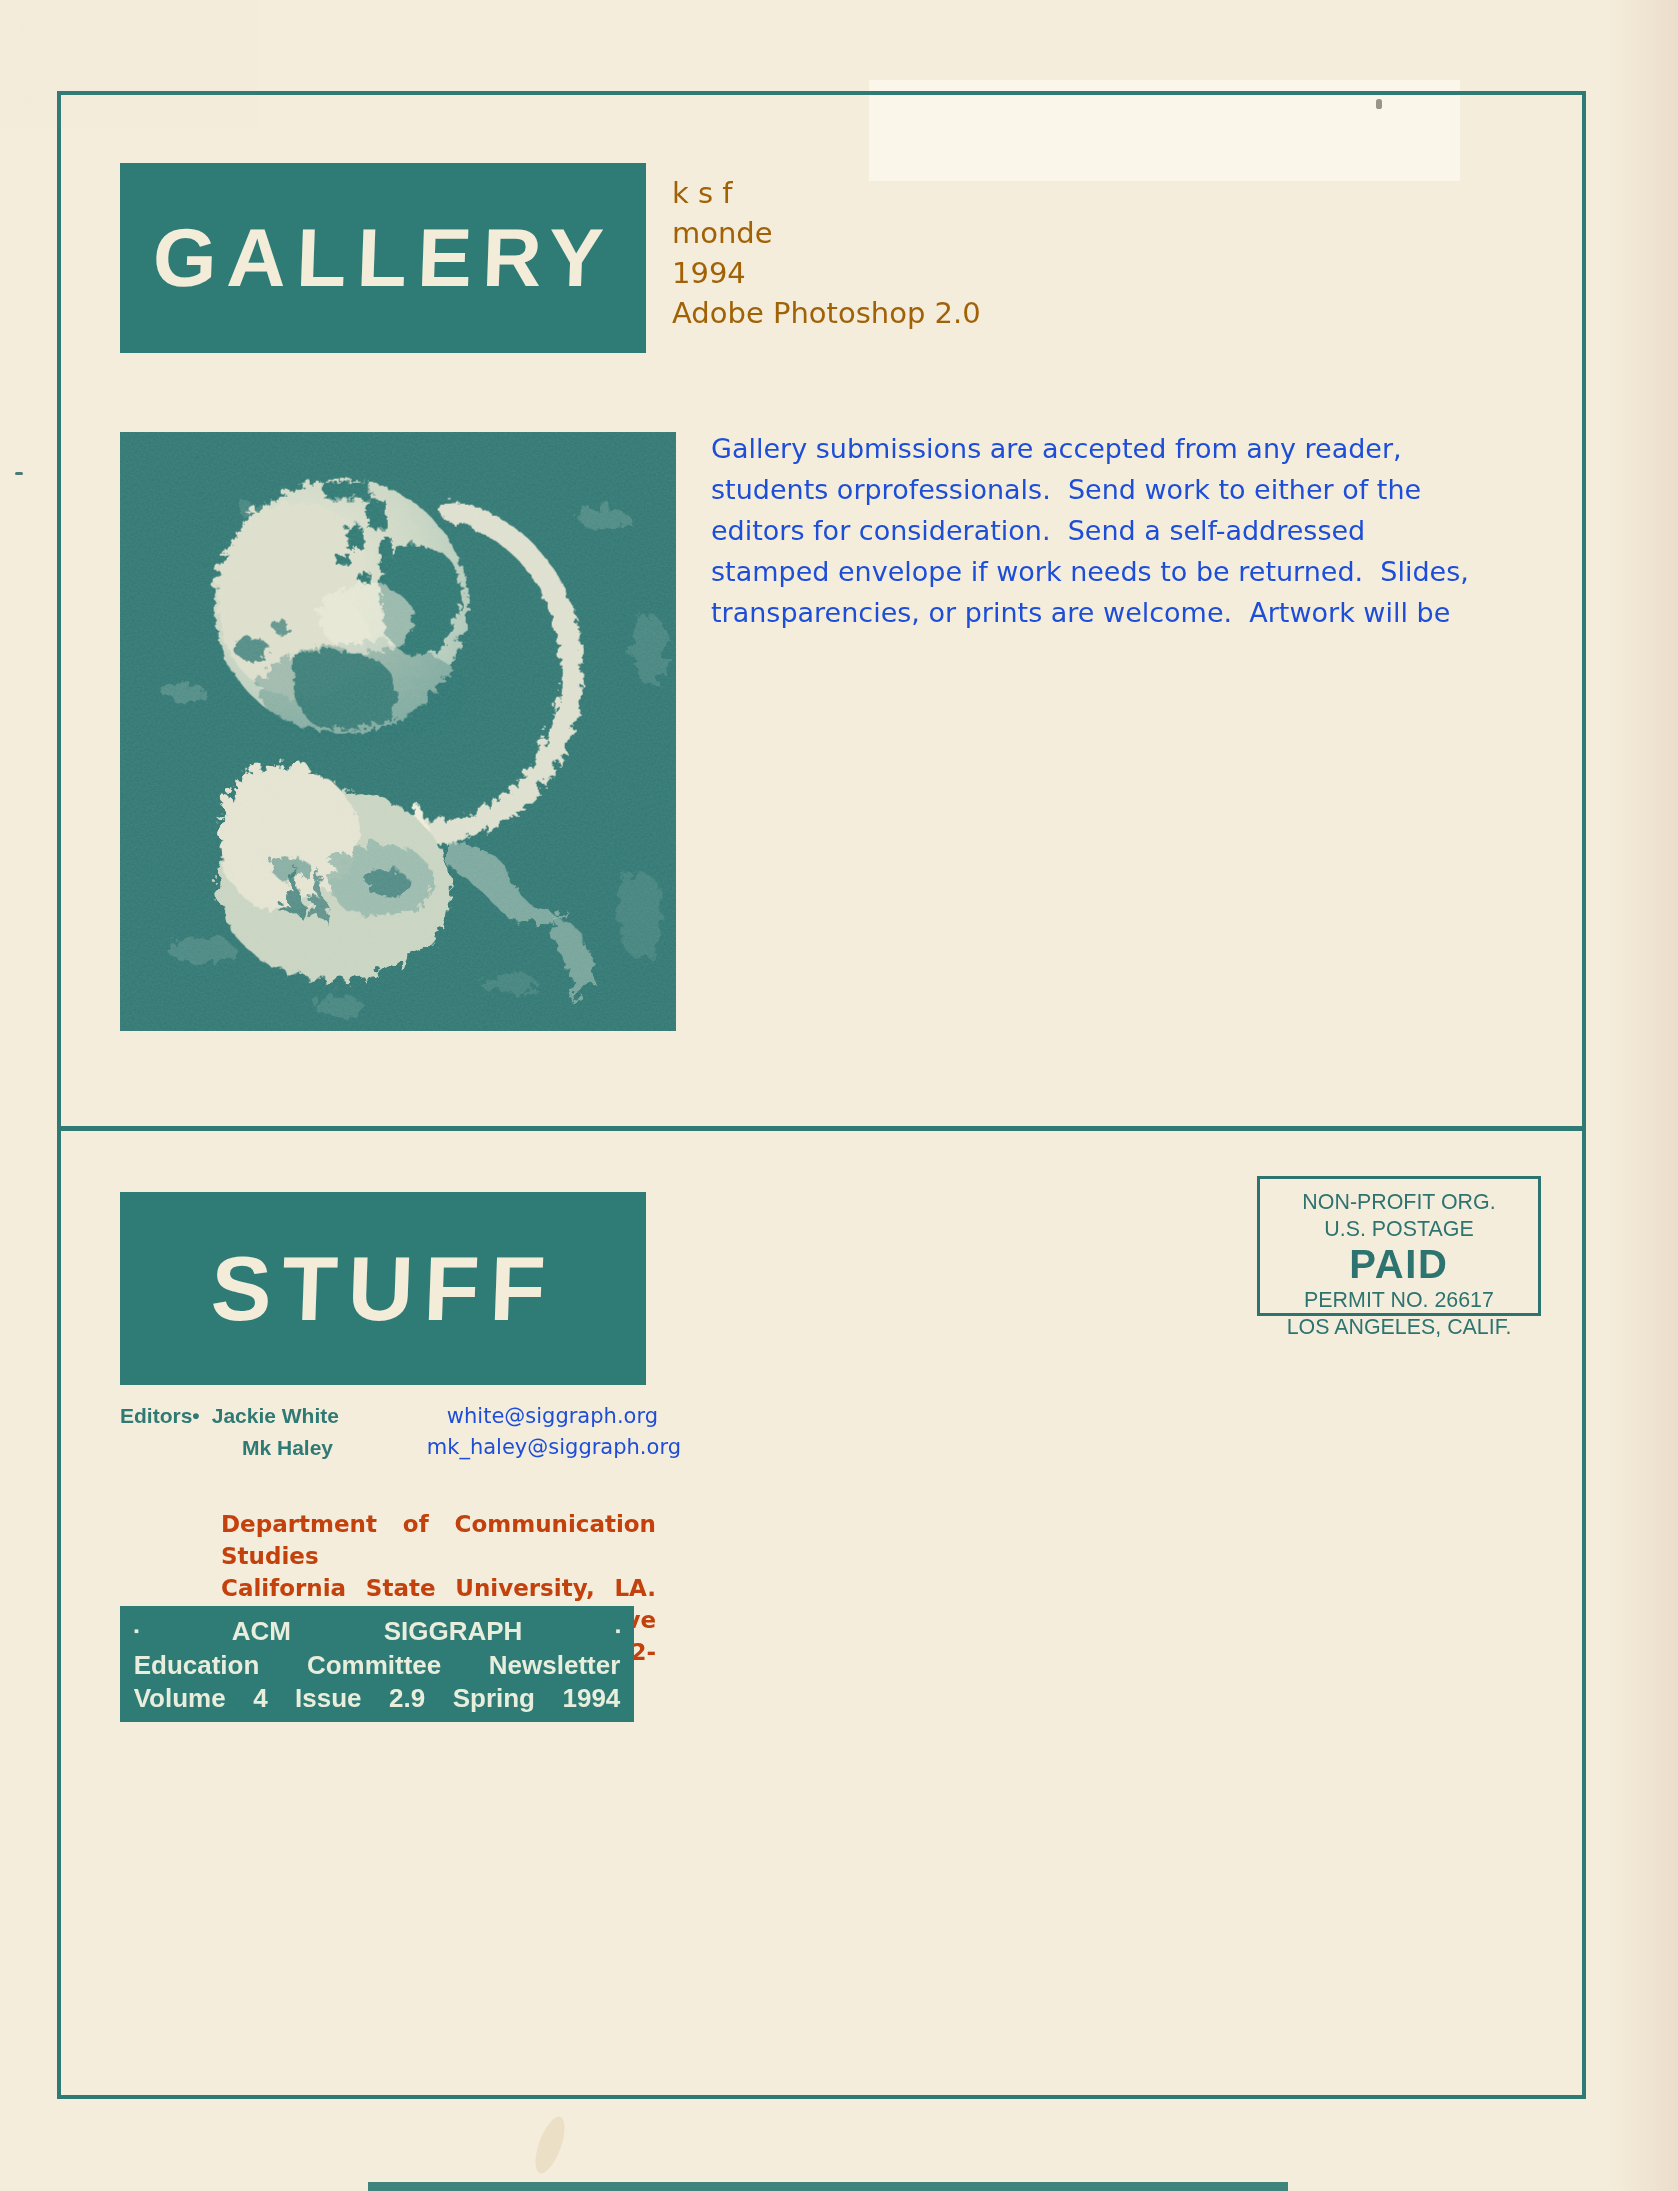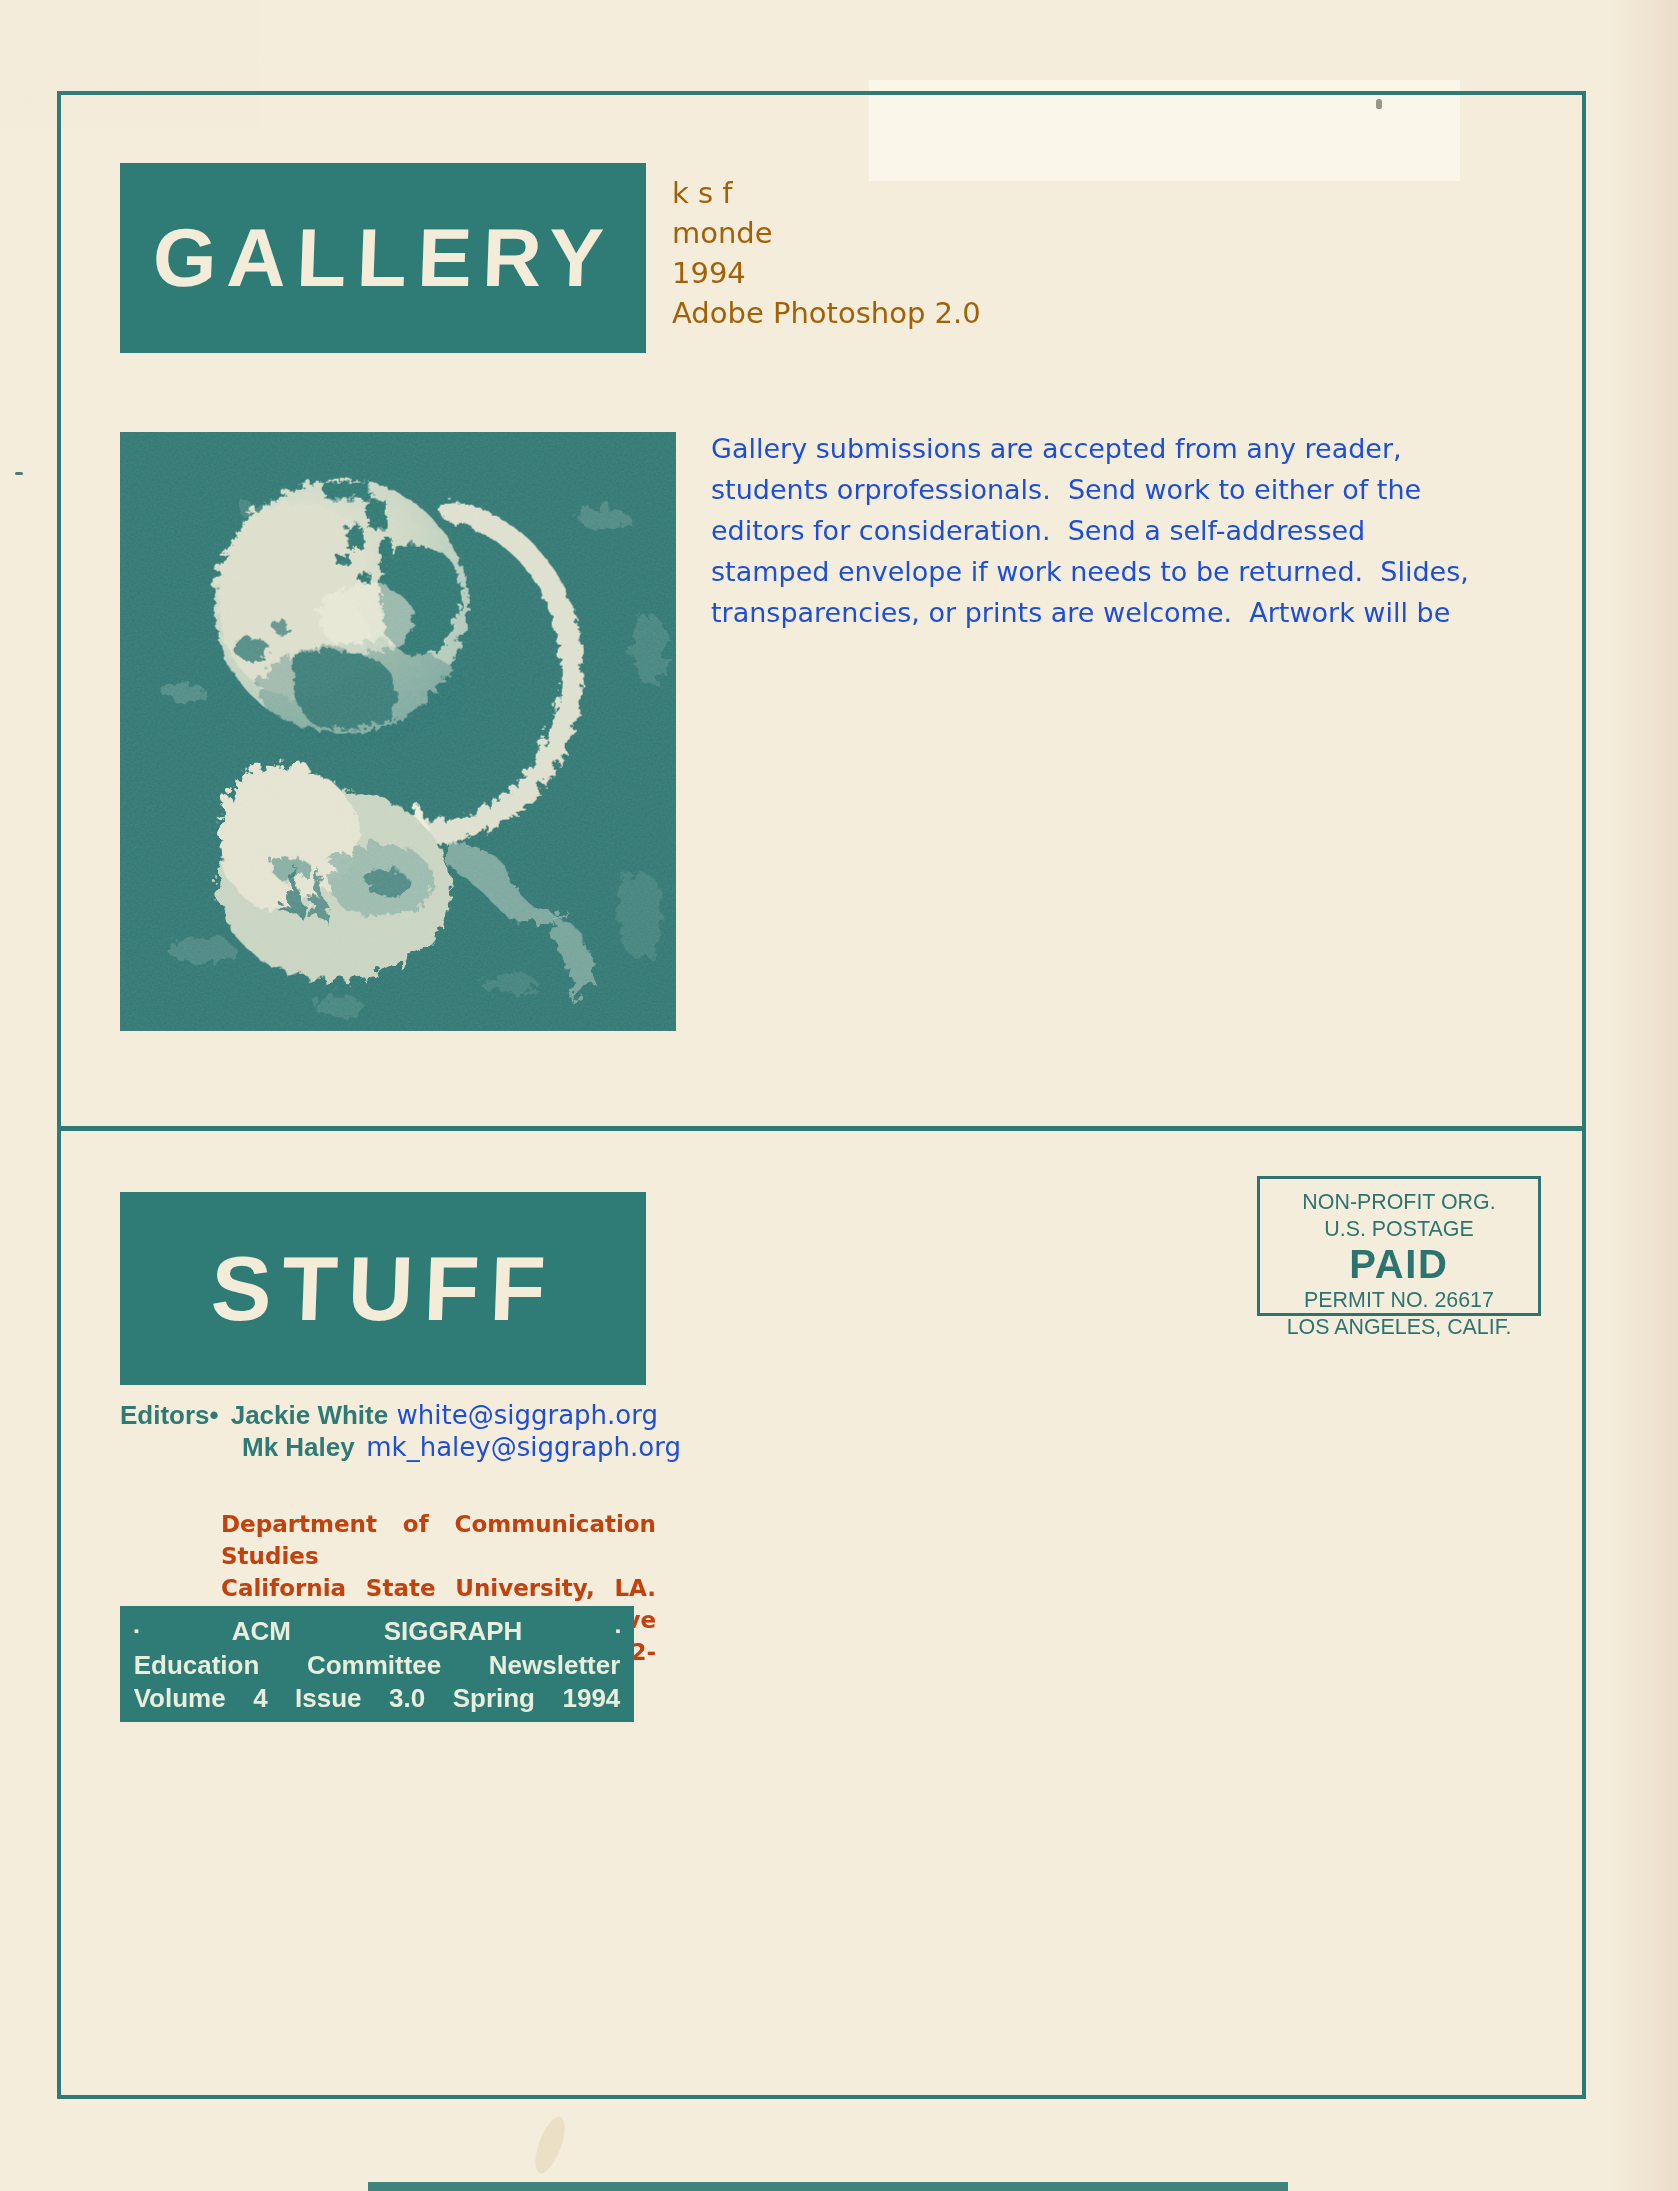--- a/index.html
+++ b/index.html
@@ -50,21 +50,21 @@
   
   .artwork { left:120px; top:432px; width:556px; height:599px; }
 
   
   .bodycopy { left:711px; top:428px; color:#1d4ed8; font-size:27px; line-height:41px; }
   .bodycopy div { white-space:pre; }
 
   
   .ed-row {
     display:flex; justify-content:space-between; align-items:flex-end;
-    color:#2f7a75; font-size:26px; line-height:33px;
+    color:#2f7a75; font-size:21px; line-height:33px;
   }
   .ed-row1 { left:120px; top:1399px; width:538px; }
   .ed-row2 { left:218px; top:1431px; width:439px;margin-left:24px; }
   .ed-name { font-family:"Liberation Sans", sans-serif; font-weight:bold; }
   .ed-label { font-family:"Liberation Sans", sans-serif; font-weight:bold; }
   .ed-email { color:#1d4ed8; font-weight:normal; }
   .ed-left { display:flex; align-items:baseline; gap:12px; }
   .address { left:221px; top:1508px; width:435px; color:#c2410c; font-size:23px; line-height:32px;font-weight:bold; }
   .address div { text-align:justify; text-align-last:justify; }
 
@@ -223,21 +223,21 @@
 </div>
 
 <div class="abs banner">
   <div class="banner-line1">
     <span class="banner-sq">▪</span>
     <span>ACM</span>
     <span>SIGGRAPH</span>
     <span class="banner-sq">▪</span>
   </div>
   <div class="banner-line">Education Committee Newsletter</div>
-  <div class="banner-line">Volume 4 Issue 3.0 Spring 1994</div>
+  <div class="banner-line">Volume 4 Issue 2.9 Spring 1994</div>
 </div>
 
 <div class="abs postage">
   <div>NON-PROFIT ORG.</div>
   <div>U.S. POSTAGE</div>
   <div class="paid">PAID</div>
   <div>PERMIT NO. 26617</div>
   <div>LOS ANGELES, CALIF.</div>
 </div>
 

